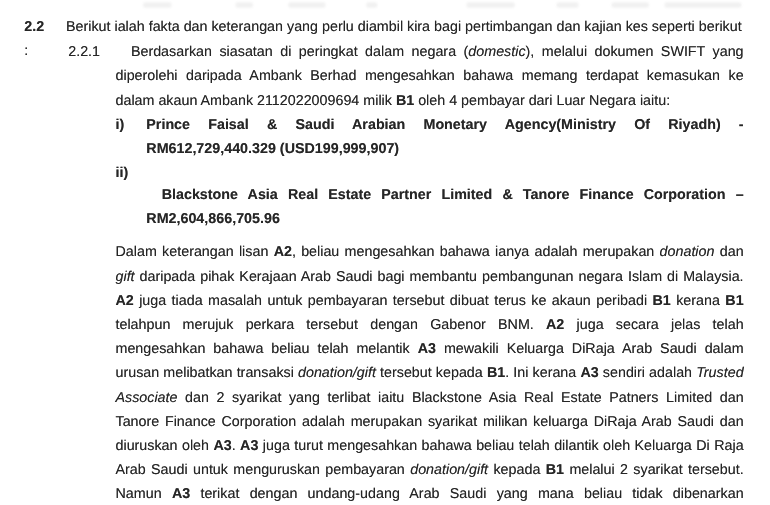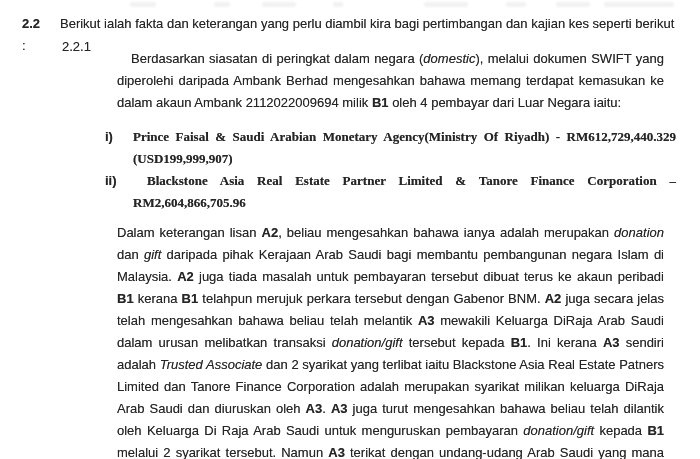--- a/index.html
+++ b/index.html
@@ -47,38 +47,37 @@
     left: 105px;
     right: 24px;
   }
   .sub-num {
     position: absolute;
     left: -43px;
     top: 0;
     font-weight: 400;
   }
   .para {
-    margin: 12px;
+    margin: 0;
     text-align: justify;
   }
   .p1 { text-indent: 14px; }
   .list { margin: 0; }
   .item { display: flex; }
   .item .marker {
     flex: none;
     width: 28px;
     font-weight: 700;
   }
   .item .item-text {
     flex: 1;
     text-align: justify;
     font-weight: 700;
-    font-family: Liberation Serif, serif;
   }
-  .item.second .item-text { text-indent: 14px; }
+  .item.second .item-text { text-indent: 14px; margin-top: 20px; }
   .p2 { margin-top: 8px; }
 </style>
 </head>
 <body>
 
 <div class="doc">
 
   <div class="bleed" style="left:130px;width:26px;"></div>
   <div class="bleed" style="left:214px;width:16px;"></div>
   <div class="bleed" style="left:262px;width:34px;"></div>

